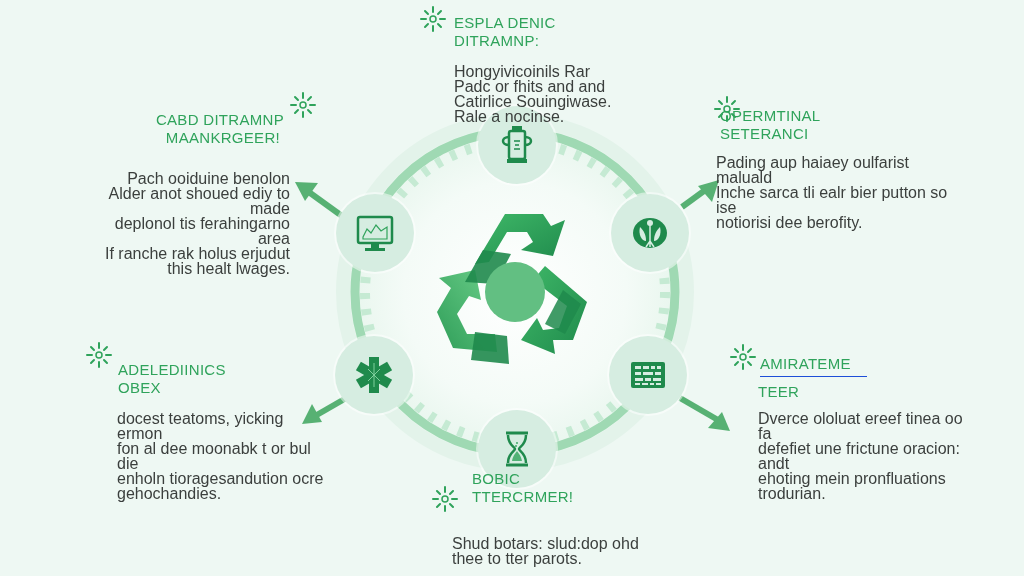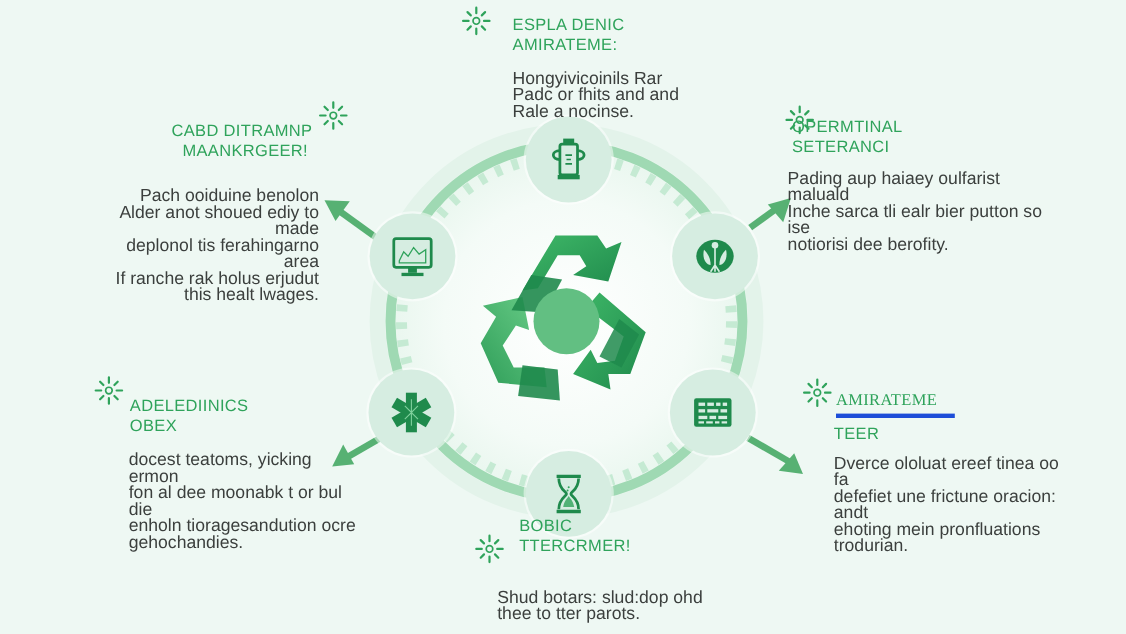--- a/index.html
+++ b/index.html
@@ -28,21 +28,21 @@
   }
   .label .title {
     color: #2fa35b; font-size: 15px; line-height: 18px; letter-spacing: 0.3px;
     font-weight: normal; white-space: nowrap;
   }
   .label .body {
     color: #3b3f3d; font-size: 16px; line-height: 15px; margin-top: 8px;
   }
   .label.right-align { text-align: right; }
   .sparkle { position: absolute; width: 30px; height: 30px; }
-  .underline { border-bottom: 4px solid #1d4ed8; padding-bottom: 3px; display: inline-block; font-family: Liberation Serif, serif; }
+  .underline { border-bottom: 1px solid #1d4ed8; padding-bottom: 3px; display: inline-block; }
 </style>
 </head>
 <body>
 
 <div class="canvas">
 
   <div class="glow"></div>
 
   <svg class="ring-svg" width="1024" height="576" viewBox="0 0 1024 576">
     <defs>
@@ -194,26 +194,27 @@
       </g>
     <circle cx="15" cy="15" r="3" fill="none" stroke="#2fa35b" stroke-width="1.5"></circle>
   </svg>
   <svg class="sparkle" style="left:430px; top:484px;" viewBox="0 0 30 30">
     <g stroke="#2fa35b" stroke-width="2" stroke-linecap="round">
         <path d="M15,3 v5 M15,22 v5 M3,15 h5 M22,15 h5 M7,7 l3,3 M20,20 l3,3 M23,7 l-3,3 M7,23 l3,-3"></path>
       </g>
     <circle cx="15" cy="15" r="3" fill="none" stroke="#2fa35b" stroke-width="1.5"></circle>
   </svg>
 
-  <div class="label" style="left:466px; top:14px; width:170px;">
+  <div class="label" style="left:454px; top:14px; width:170px;">
     <div class="title">ESPLA DENIC</div>
-    <div class="title">AMIRATEME:</div>
+    <div class="title">DITRAMNP:</div>
     <div class="body" style="margin-top:14px;">
       <div>Hongyivicoinils Rar</div>
       <div>Padc or fhits and and</div>
+      <div>Catirlice Souingiwase.</div>
       <div>Rale a nocinse.</div>
     </div>
   </div>
 
   <div class="label right-align" style="left:96px; top:111px; width:194px;">
     <div class="title" style="text-align:right; padding-right:6px;">CABD DITRAMNP</div>
     <div class="title" style="padding-right:10px;">MAANKRGEER!</div>
     <div class="body" style="margin-top:24px;">
       <div>Pach ooiduine benolon</div>
       <div>Alder anot shoued ediy to made</div>

